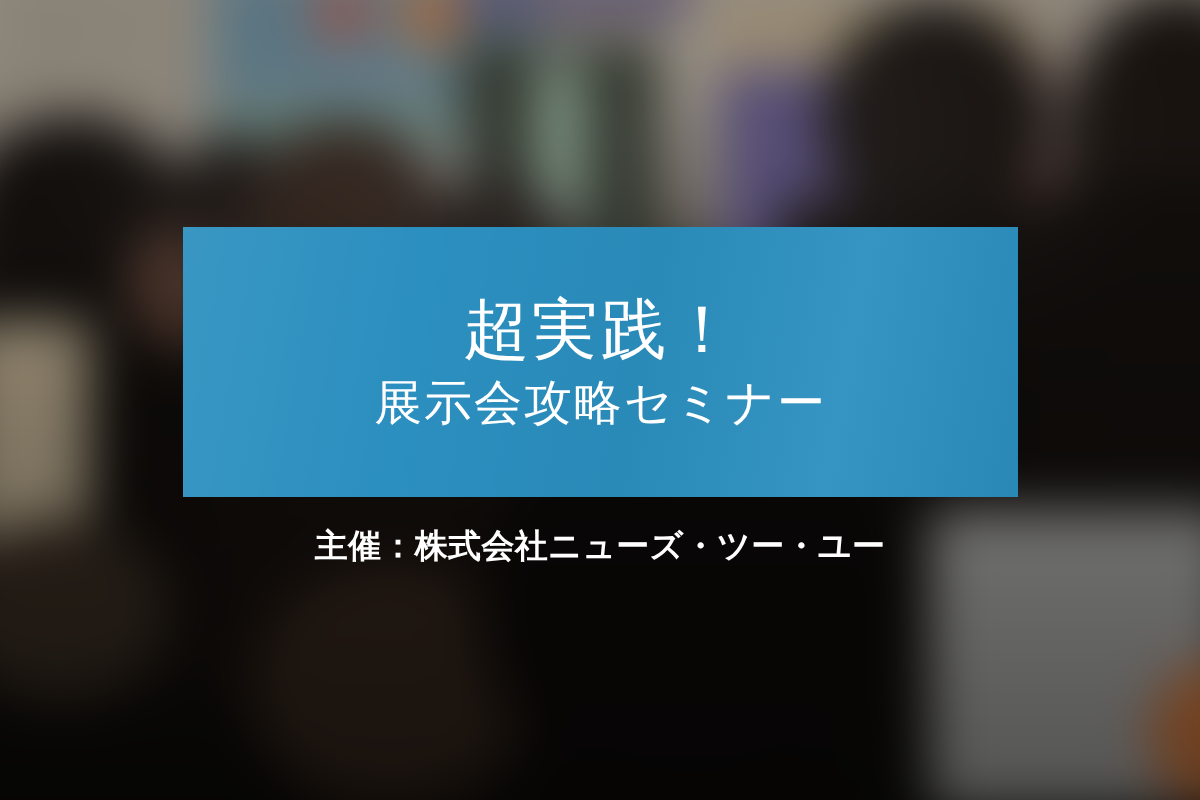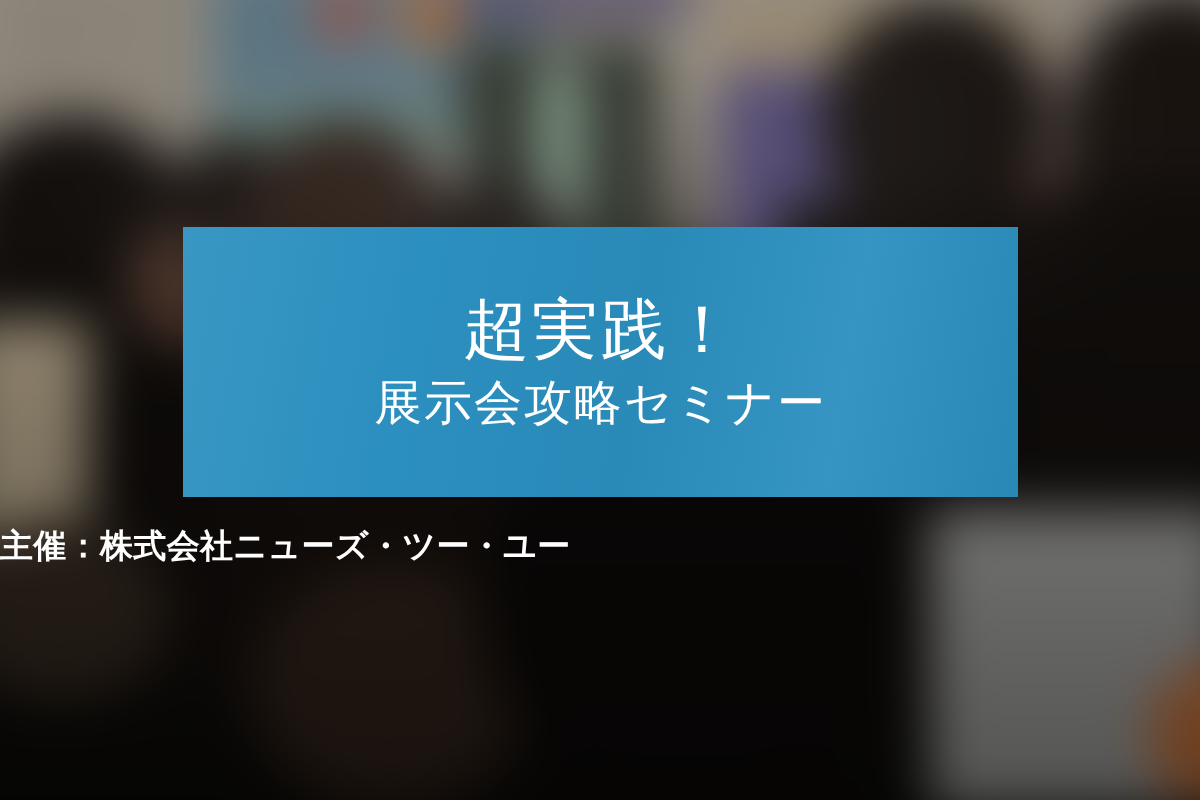--- a/index.html
+++ b/index.html
@@ -93,20 +93,21 @@
   #title-line-2 {
     font-size: 48px;
   }
 
   
   #subtitle {
     position: absolute;
     left: 0;
     top: 524px;
     width: 1200px;
+    text-align: center;
     color: #ffffff;
     font-size: 33px;
     font-weight: bold;
     letter-spacing: 0.01em;
     white-space: nowrap;
   }
 </style>
 </head>
 <body>
 

